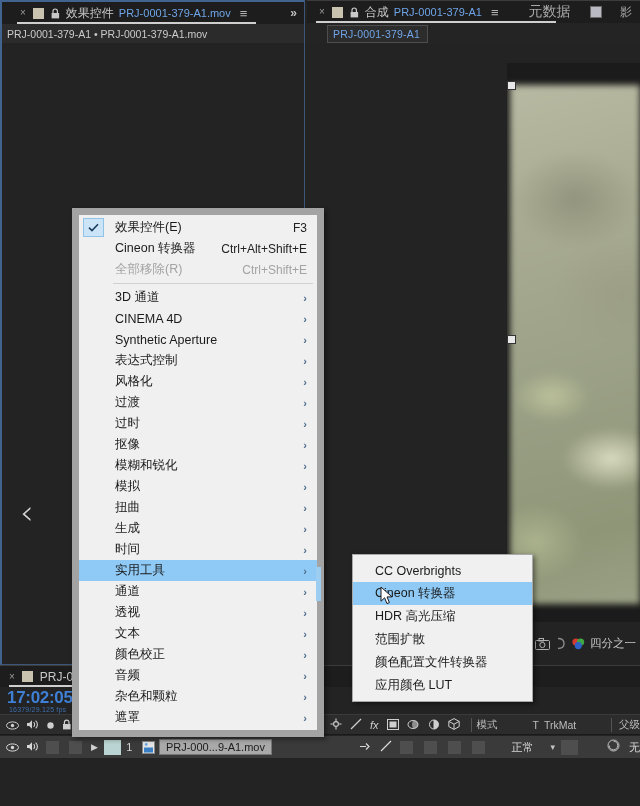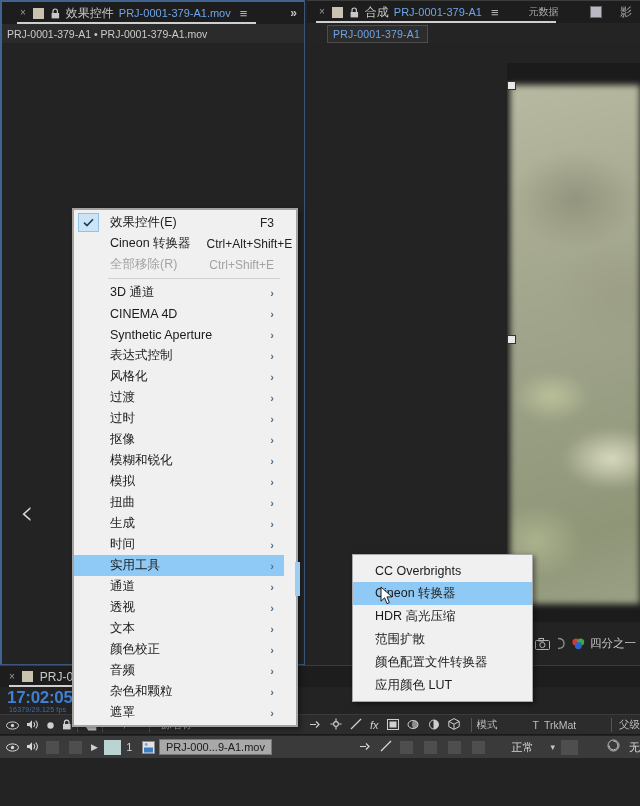--- a/index.html
+++ b/index.html
@@ -50,21 +50,21 @@
     position: absolute; left: 307px; top: 0; right: 0; height: 665px;
     background: #232323; border-top: 1px solid #3c3c3c;
   }
   .rp-tabbar { position: relative; height: 22px; background: #1d1d1d; display: flex; align-items: center; padding-left: 12px; }
   .rp-underline { position:absolute; left:9px; width:240px; bottom:0; height:2px; background:#cfcfcf; }
   .comp-name-bar { height: 21px; background: #242424; display: flex; align-items: center; padding-left: 20px; }
   .comp-name-chip {
     background: #2c2c2c; border: 1px solid #4d4d4d; color: #6fa5e8;
     font-size: 10.5px; padding: 2px 7px 2px 5px; letter-spacing: 0.2px;
   }
-  .metadata-label { color: #a8a8a8; font-size: 10px; margin-left: 30px; }
+  .metadata-label { color: #a8a8a8; font-size: 14px; margin-left: 30px; }
   .rp-right-swatch { position:absolute; right: 38px; top: 5px; width: 12px; height: 12px; background:#b9b9c4; border:1px solid #6a6a6a;}
   .rp-right-text { position:absolute; right: 0px; top: 3px; color:#a5a5a5; font-size:12px; overflow:hidden; width:20px;}
 
   .viewer {
     position: absolute; left: 200px; top: 62px; right: 0px; bottom: 43px;
     background: #1b1b1b; overflow: hidden;
   }
   .viewer-img {
     position: absolute; left: 3px; top: 22px; right: 0; bottom: 18px;
     background:
@@ -115,24 +115,24 @@
   .layer-name {
     background: #a9a9a9; color: #1b1b1b; font-size: 11px; padding: 1px 6px;
     border: 1px solid #777; white-space: nowrap;
   }
   .mode-chip { color: #d6d6d6; font-size: 11px; }
   .sq { width: 13px; height: 13px; background: #4e4e4e; margin-right: 3px; }
   .tl-bottom-strip { position:absolute; left:0; right:0; top:92px; bottom:0; background:#232323; }
 
   
   .ctx-menu {
-    position: absolute; left: 72px; top: 208px; width: 226px;
-    background: #f0f0f0; border: 2px solid #a3a3a3;
+    position: absolute; left: 72px; top: 208px; width: 252px;
+    background: #f0f0f0; border: 7px solid #a3a3a3;
     box-shadow: 2px 2px 5px rgba(0,0,0,0.45);
-    padding: 2px 12px 2px 0; z-index: 50;
+    padding: 2px 0 2px 0; z-index: 50;
   }
   .ctx-item {
     position: relative; height: 21px; display: flex; align-items: center;
     padding-left: 36px; padding-right: 10px; color: #1a1a1a; font-size: 12.5px;
     white-space: nowrap;
   }
   .ctx-item.disabled { color: #a3a3a3; }
   .ctx-item.selected { background: #8ecaf5; }
   .ctx-item .label { flex: 1; }
   .ctx-item .accel { color: #222; font-size: 12px; margin-left: 16px; }

